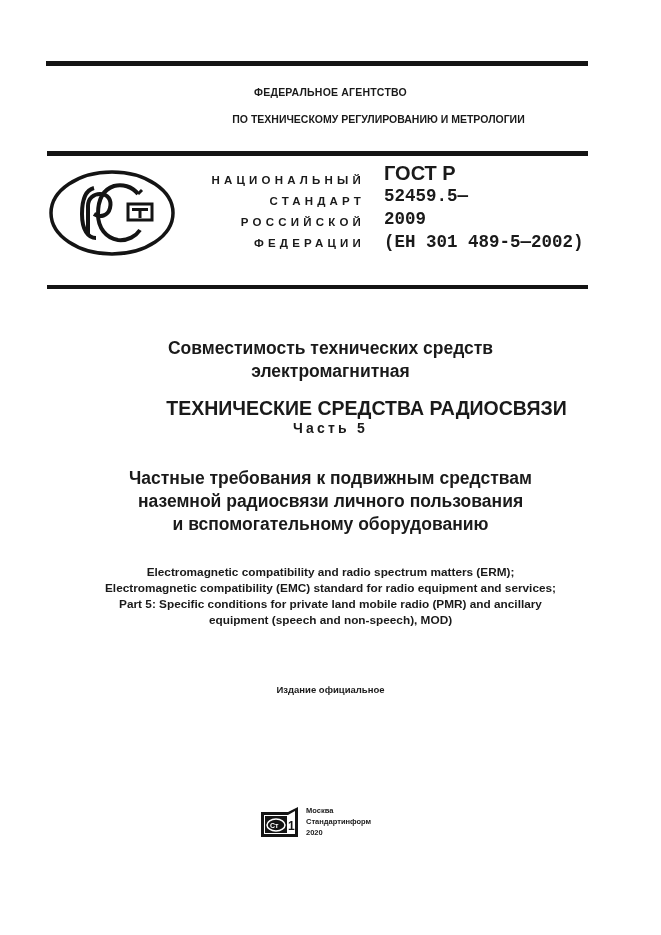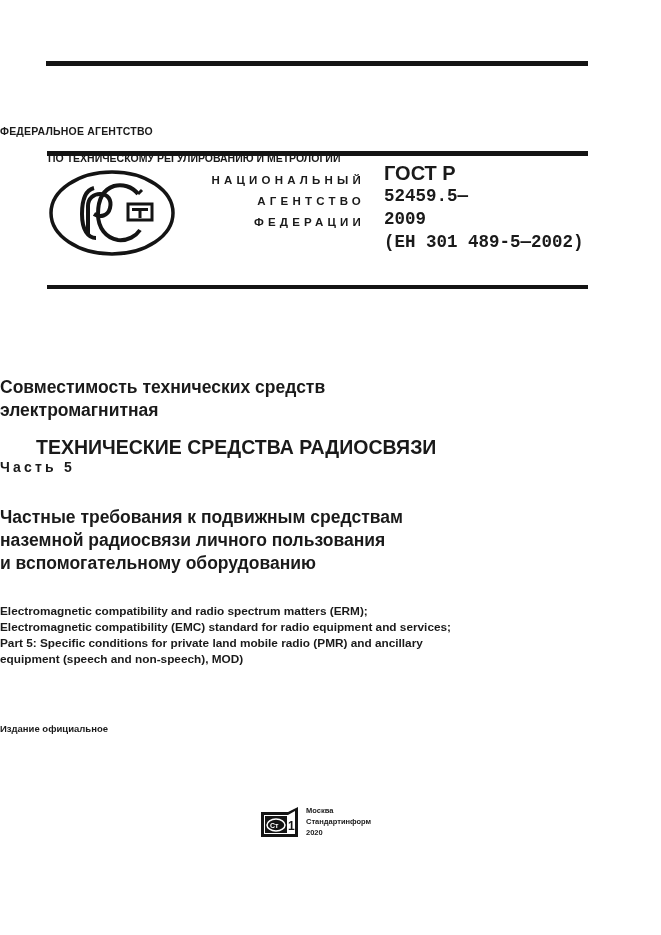--- a/index.html
+++ b/index.html
@@ -1,19 +1,19 @@
 <!DOCTYPE html>
 <html><head>
 <meta charset="utf-8">
 <style>
   html, body { margin: 0; padding: 0; background: #ffffff; }
   body { width: 661px; height: 935px; position: relative; overflow: hidden;
          font-family: "Liberation Sans", sans-serif; color: #1a1a1a; }
   .rule { position: absolute; background: #141414; }
-  .center { position: absolute; left: 0; width: 661px; font-weight: bold; margin-top: 39px; }
+  .center { position: absolute; left: 0; width: 661px; text-align: center; font-weight: bold; }
   .agency1 { top: 86px; font-size: 10.5px; letter-spacing: 0.2px; }
   .agency2 { top: 113px; font-size: 10.5px; padding-left: 48px; }
   .logo { position: absolute; left: 48px; top: 168px; width: 130px; height: 90px; }
   .natstd { position: absolute; left: 185px; top: 170px; width: 180px; text-align: right;
             font-weight: bold; font-size: 11.5px; letter-spacing: 4.2px; line-height: 21px; }
   .gost { position: absolute; left: 384px; top: 162px; font-weight: bold; line-height: 23px; }
   .gost .l1 { font-size: 20px; }
   .gost .l2, .gost .l3, .gost .l4 { font-size: 17.5px; font-family: Liberation Mono, monospace; }
   .title1 { top: 337px; font-size: 17.5px; line-height: 23px; }
   .title2 { top: 397px; font-size: 19.5px; padding-left: 36px; }
@@ -41,21 +41,22 @@
   <path d="M40 66 L40 38 C40 30 46 26 52 26 C60 26 64 32 62 40 C60 48 52 50 46 46" fill="none" stroke="#141414" stroke-width="4"></path>
   <path d="M90 26 C84 18 74 16 66 18 C54 22 50 34 50 46 C50 60 58 70 70 72 C80 73 88 68 92 62" fill="none" stroke="#141414" stroke-width="4"></path>
   <path d="M90 26 L94 22" fill="none" stroke="#141414" stroke-width="3"></path>
   <rect x="80" y="36" width="24" height="16" fill="#ffffff" stroke="#141414" stroke-width="3"></rect>
   <rect x="84" y="40" width="16" height="3" fill="#141414"></rect>
   <rect x="90.5" y="40" width="3" height="10" fill="#141414"></rect>
 </svg>
 
 <div class="natstd">
   <div>НАЦИОНАЛЬНЫЙ</div>
-  <div>АГЕНТСТВО</div>
+  <div>СТАНДАРТ</div>
+  <div>РОССИЙСКОЙ</div>
   <div>ФЕДЕРАЦИИ</div>
 </div>
 
 <div class="gost">
   <div class="l1">ГОСТ Р</div>
   <div class="l2">52459.5—</div>
   <div class="l3">2009</div>
   <div class="l4">(ЕН 301 489-5—2002)</div>
 </div>
 

